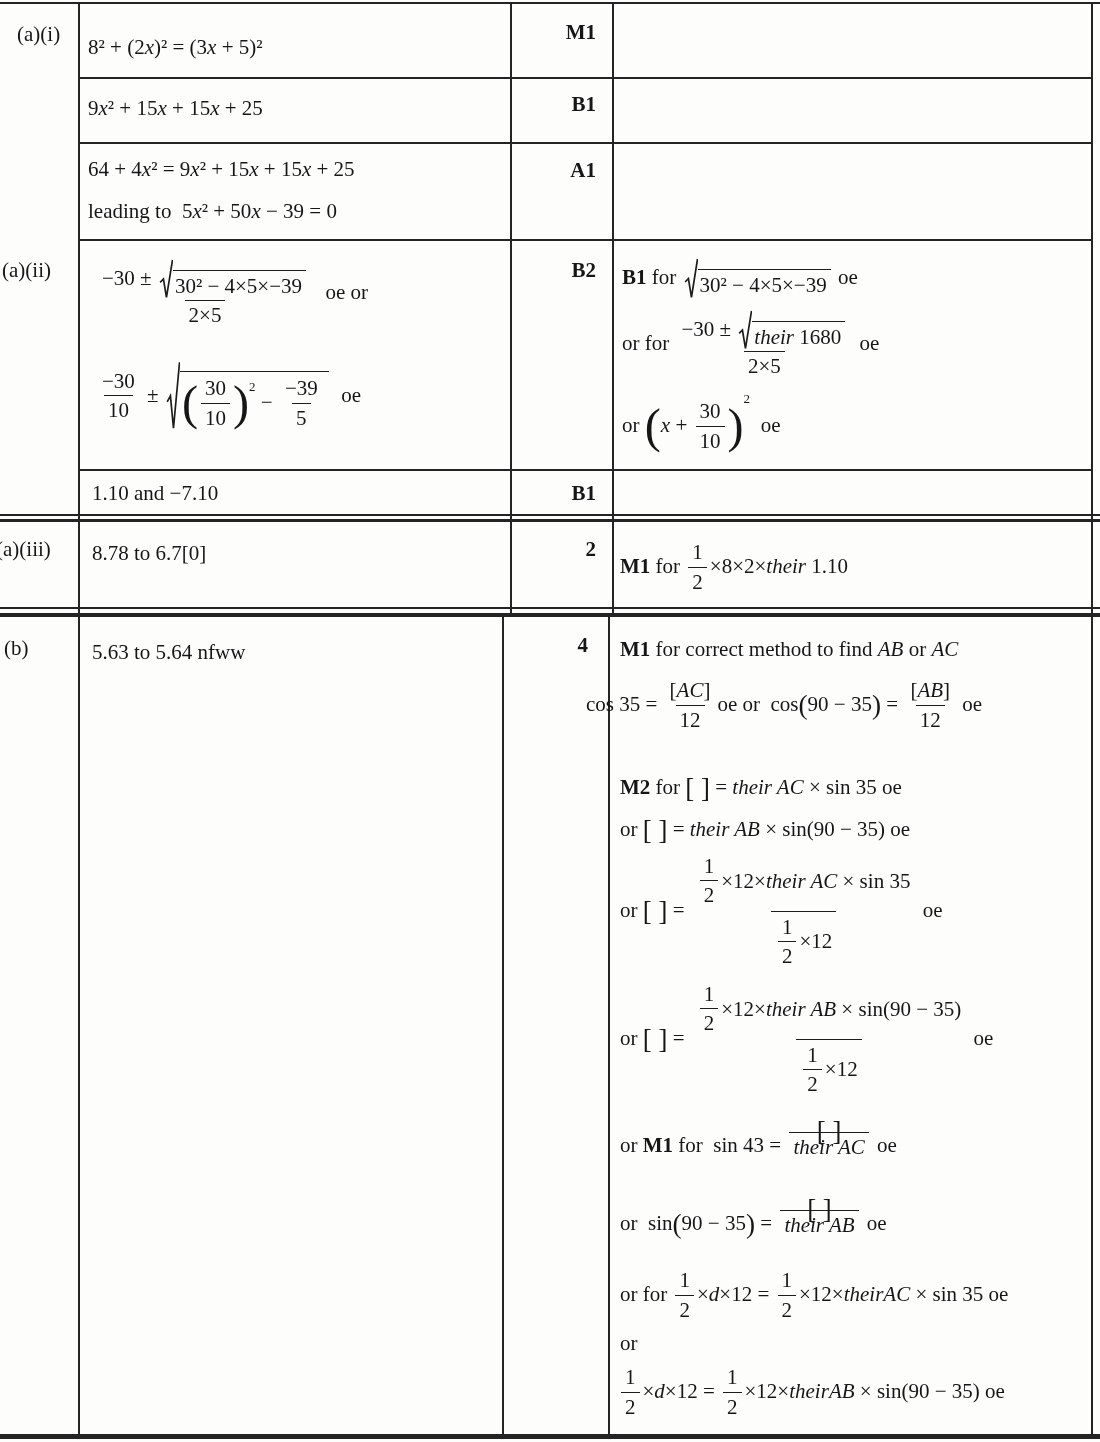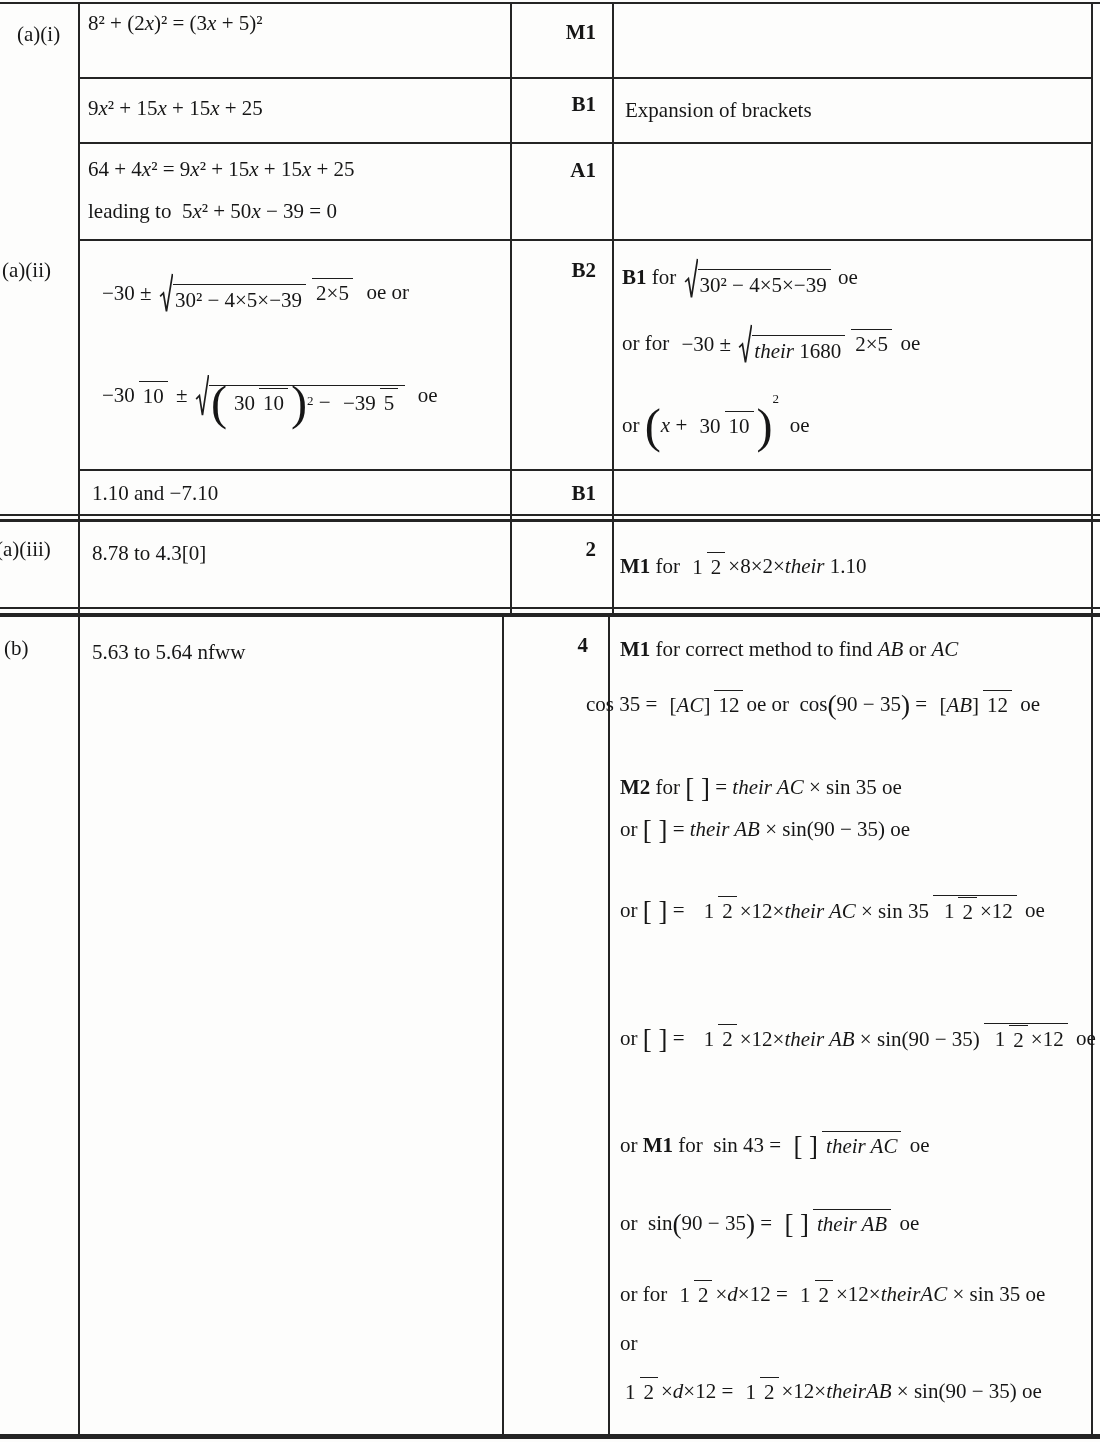--- a/index.html
+++ b/index.html
@@ -9,21 +9,21 @@
   .lbl{position:absolute;font-size:21px;white-space:nowrap;}
   .mark{position:absolute;font-size:21px;font-weight:bold;text-align:right;white-space:nowrap;}
   .txt{position:absolute;font-size:21px;white-space:nowrap;display:flex;align-items:center;}
   .fline{position:absolute;font-size:21px;white-space:nowrap;display:flex;align-items:center;line-height:1.3;}
   .seg-t{white-space:pre;}
   .seg-i{font-style:italic;white-space:pre;}
   .seg-b{font-weight:bold;white-space:pre;}
   .lg{font-size:1.28em;line-height:0;white-space:pre;}
   .bp{display:inline-block;line-height:0;font-weight:400;}
   .psup{font-size:0.62em;line-height:1;align-self:flex-start;position:relative;top:6px;white-space:pre;}
-  .frac{display:inline-flex;flex-direction:row;align-items:center;margin:0 3px;}
+  .frac{display:inline-flex;flex-direction:column;align-items:center;margin:0 3px;}
   .frac>.num,.frac>.den{display:flex;align-items:center;justify-content:center;padding:1px 4px;line-height:1.25;}
   .frac>.den{border-top:1.7px solid #1d1d1d;}
   .sqrt{position:relative;display:inline-flex;align-items:center;padding-left:14px;margin:0 2px;}
   .sqrt>svg{position:absolute;left:0;top:0;width:14px;height:100%;}
   .radicand{display:inline-flex;align-items:center;border-top:1.8px solid #1d1d1d;padding:2px 4px 0 2px;margin-top:12px;}
 </style>
 </head>
 <body>
 
 <div id="page">
@@ -51,21 +51,21 @@
   <div class="lbl" style="left:4px;top:636px;">(b)</div>
 
   <div class="mark" style="left:510px;top:20px;width:86px;">M1</div>
   <div class="mark" style="left:510px;top:92px;width:86px;">B1</div>
   <div class="mark" style="left:510px;top:158px;width:86px;">A1</div>
   <div class="mark" style="left:510px;top:258px;width:86px;">B2</div>
   <div class="mark" style="left:510px;top:481px;width:86px;">B1</div>
   <div class="mark" style="left:510px;top:537px;width:86px;">2</div>
   <div class="mark" style="left:502px;top:633px;width:86px;">4</div>
 
-  <div class="fline" style="left:88px;top:0;height:48px;">
+  <div class="fline" style="left:88px;top:24px;height:48px;">
       <span class="seg-t">8² + (2</span>
       <span class="seg-i">x</span>
       <span class="seg-t">)² = (3</span>
       <span class="seg-i">x</span>
       <span class="seg-t"> + 5)²</span>
     </div>
   <div class="fline" style="left:88px;top:88px;height:42px;">
       <span class="seg-t">9</span>
       <span class="seg-i">x</span>
       <span class="seg-t">² + 15</span>
@@ -147,27 +147,26 @@
             </span>
           </span>
         </span>
       </span>
       <span class="seg-t">  oe</span>
     </div>
   <div class="fline" style="left:92px;top:476px;height:36px;">
       <span class="seg-t">1.10 and −7.10</span>
     </div>
   <div class="fline" style="left:92px;top:534px;height:40px;">
-      <span class="seg-t">8.78 to 4.3[0]</span>
+      <span class="seg-t">8.78 to 6.7[0]</span>
     </div>
   <div class="fline" style="left:92px;top:633px;height:40px;">
       <span class="seg-t">5.63 to 5.64 nfww</span>
     </div>
 
-  <div class="txt" style="left:625px;top:90px;height:40px;">Expansion of brackets</div>
   <div class="fline" style="left:622px;top:254px;height:48px;">
       <span class="seg-b">B1</span>
       <span class="seg-t"> for </span>
       <span class="sqrt">
         <svg viewBox="0 0 12 22" preserveAspectRatio="none">
           <path d="M1 13 L3.8 11.2 L6.4 21 L11.6 1" fill="none" stroke="#1d1d1d" stroke-width="1.7" vector-effect="non-scaling-stroke"></path>
         </svg>
         <span class="radicand">
           <span class="seg-t">30² − 4×5×−39</span>
         </span>

